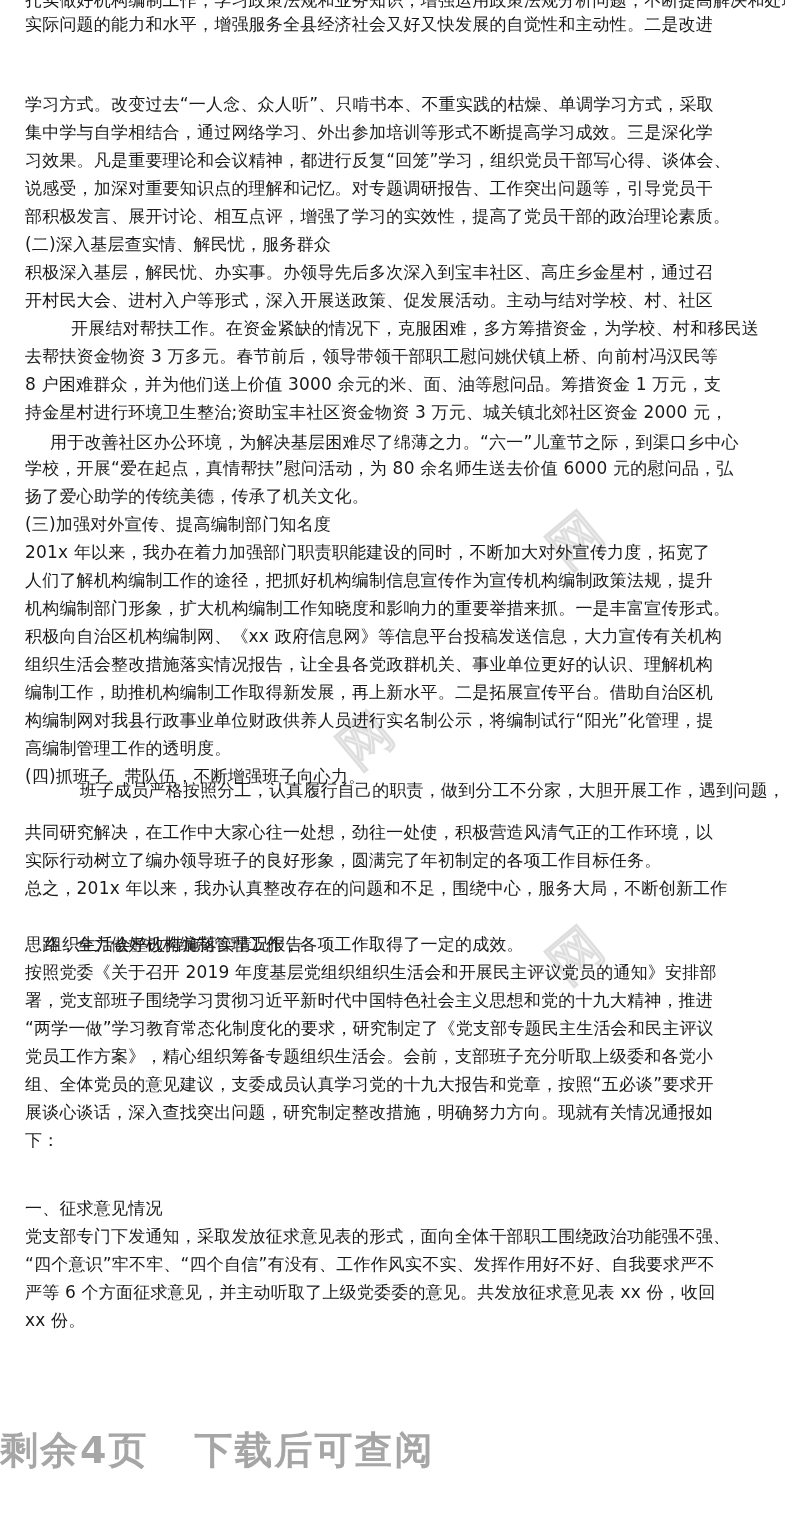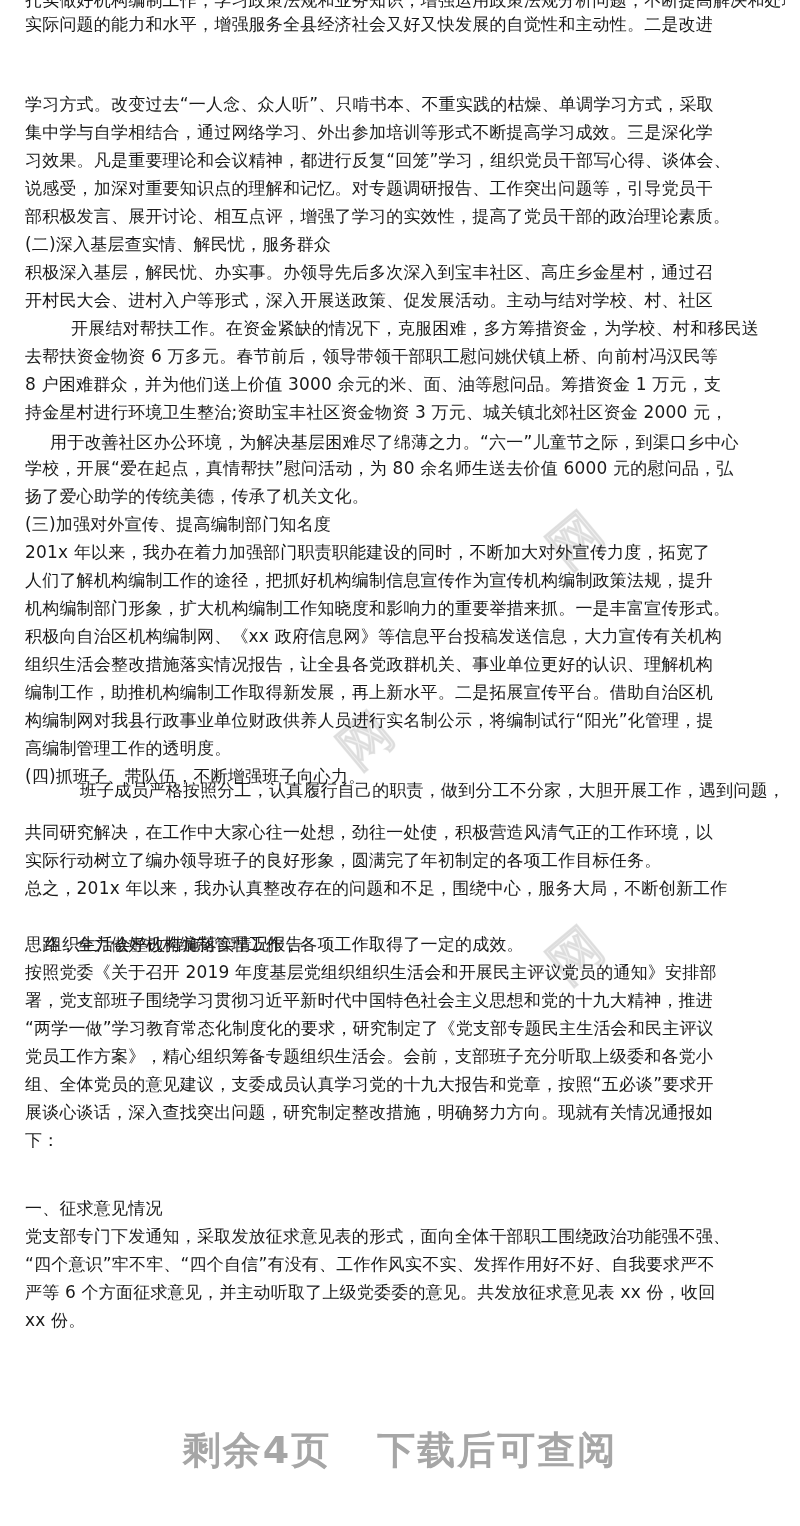--- a/index.html
+++ b/index.html
@@ -5,42 +5,42 @@
     html, body { margin: 0; padding: 0; background: #ffffff; }
     body { width: 800px; height: 1526px; position: relative; overflow: hidden;
            font-family: "DejaVu Sans", "Liberation Sans", sans-serif; color: #1a1a1a; }
     .page { position: absolute; left: 0; top: 0; width: 800px; height: 1526px; }
     .line { position: absolute; left: 25px; width: 760px; font-size: 17px; line-height: 28px;
             height: 28px; white-space: nowrap; overflow: hidden; letter-spacing: 0.2px; }
     .watermark { position: absolute; width: 70px; height: 70px; transform: rotate(-40deg);
                  color: rgba(0,0,0,0.06); font-size: 52px; font-weight: bold; line-height: 70px;
                  text-align: center; pointer-events: none;
                  -webkit-text-stroke: 1px rgba(0,0,0,0.08); }
-    .footer-note { position: absolute; left: 0; width: 800px; top: 1425px; text-align: center;
+    .footer-note { position: absolute; left: 0; width: 800px; top: 1425px; 
                    font-size: 38px; font-weight: bold; color: #a6a6a6; letter-spacing: 2px; }
     .footer-note span { display: inline-block; }
     .footer-note .gap { width: 46px; }
   </style>
 </head>
 <body>
 
 <div class="page">
   <div id="lines">
       <div class="line" style="top: -14px;">扎实做好机构编制工作，学习政策法规和业务知识，增强运用政策法规分析问题，不断提高解决和处理</div>
       <div class="line" style="top: 10px;">实际问题的能力和水平，增强服务全县经济社会又好又快发展的自觉性和主动性。二是改进</div>
       <div class="line" style="top: 90px;">学习方式。改变过去“一人念、众人听”、只啃书本、不重实践的枯燥、单调学习方式，采取</div>
       <div class="line" style="top: 118px;">集中学与自学相结合，通过网络学习、外出参加培训等形式不断提高学习成效。三是深化学</div>
       <div class="line" style="top: 146px;">习效果。凡是重要理论和会议精神，都进行反复“回笼”学习，组织党员干部写心得、谈体会、</div>
       <div class="line" style="top: 174px;">说感受，加深对重要知识点的理解和记忆。对专题调研报告、工作突出问题等，引导党员干</div>
       <div class="line" style="top: 202px;">部积极发言、展开讨论、相互点评，增强了学习的实效性，提高了党员干部的政治理论素质。</div>
       <div class="line" style="top: 230px;">(二)深入基层查实情、解民忧，服务群众</div>
       <div class="line" style="top: 258px;">积极深入基层，解民忧、办实事。办领导先后多次深入到宝丰社区、高庄乡金星村，通过召</div>
       <div class="line" style="top: 286px;">开村民大会、进村入户等形式，深入开展送政策、促发展活动。主动与结对学校、村、社区</div>
       <div class="line" style="top: 314px; margin-left: 46px;">开展结对帮扶工作。在资金紧缺的情况下，克服困难，多方筹措资金，为学校、村和移民送</div>
-      <div class="line" style="top: 342px;">去帮扶资金物资 6 万多元。春节前后，领导带领干部职工慰问姚伏镇上桥、向前村冯汉民等</div>
+      <div class="line" style="top: 342px;">去帮扶资金物资 3 万多元。春节前后，领导带领干部职工慰问姚伏镇上桥、向前村冯汉民等</div>
       <div class="line" style="top: 370px;">8 户困难群众，并为他们送上价值 3000 余元的米、面、油等慰问品。筹措资金 1 万元，支</div>
       <div class="line" style="top: 398px;">持金星村进行环境卫生整治;资助宝丰社区资金物资 3 万元、城关镇北郊社区资金 2000 元，</div>
       <div class="line" style="top: 428px; margin-left: 25px;">用于改善社区办公环境，为解决基层困难尽了绵薄之力。“六一”儿童节之际，到渠口乡中心</div>
       <div class="line" style="top: 454px;">学校，开展“爱在起点，真情帮扶”慰问活动，为 80 余名师生送去价值 6000 元的慰问品，弘</div>
       <div class="line" style="top: 482px;">扬了爱心助学的传统美德，传承了机关文化。</div>
       <div class="line" style="top: 510px;">(三)加强对外宣传、提高编制部门知名度</div>
       <div class="line" style="top: 538px;">201x 年以来，我办在着力加强部门职责职能建设的同时，不断加大对外宣传力度，拓宽了</div>
       <div class="line" style="top: 566px;">人们了解机构编制工作的途径，把抓好机构编制信息宣传作为宣传机构编制政策法规，提升</div>
       <div class="line" style="top: 594px;">机构编制部门形象，扩大机构编制工作知晓度和影响力的重要举措来抓。一是丰富宣传形式。</div>
       <div class="line" style="top: 622px;">积极向自治区机构编制网、《xx 政府信息网》等信息平台投稿发送信息，大力宣传有关机构</div>

